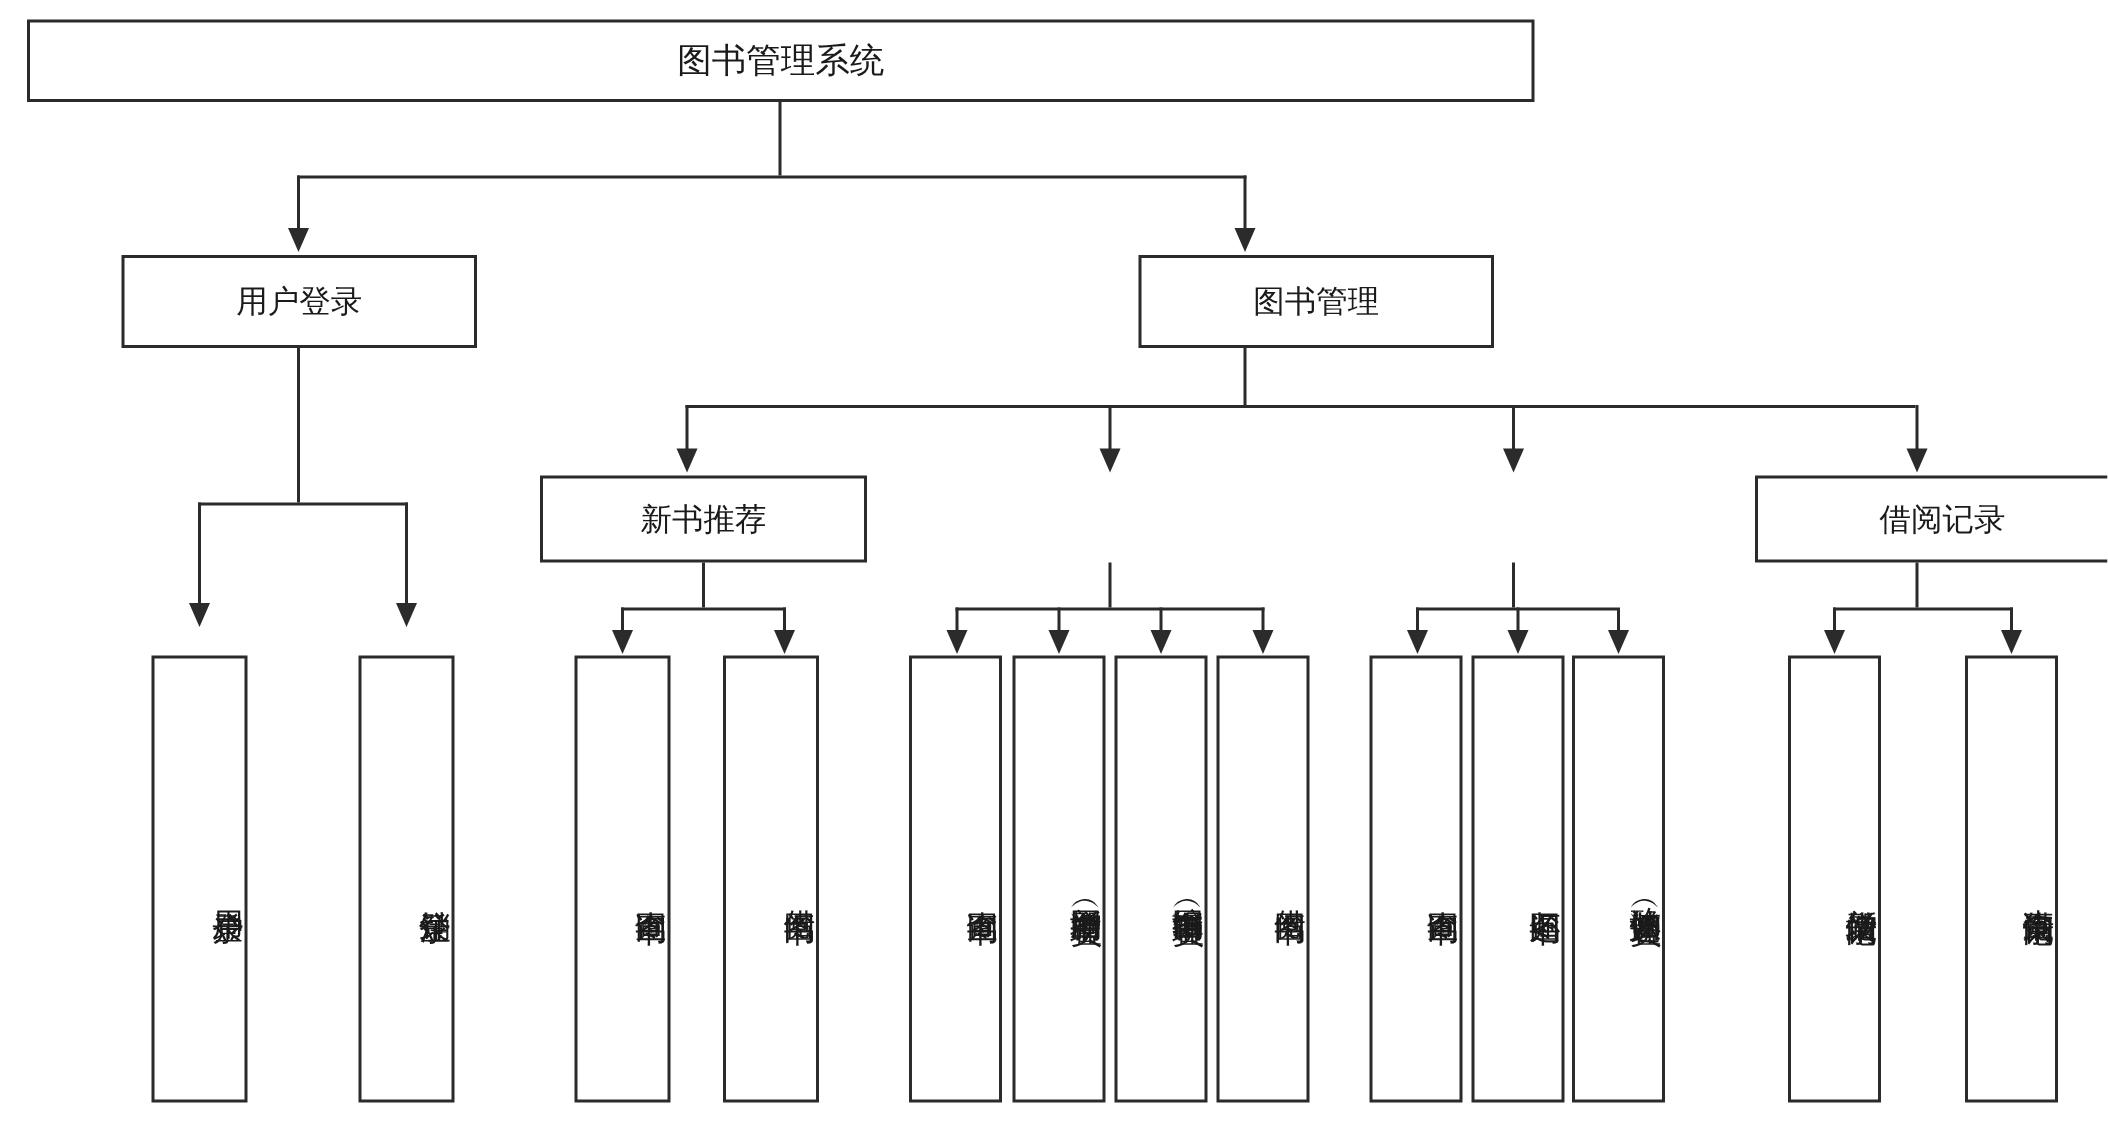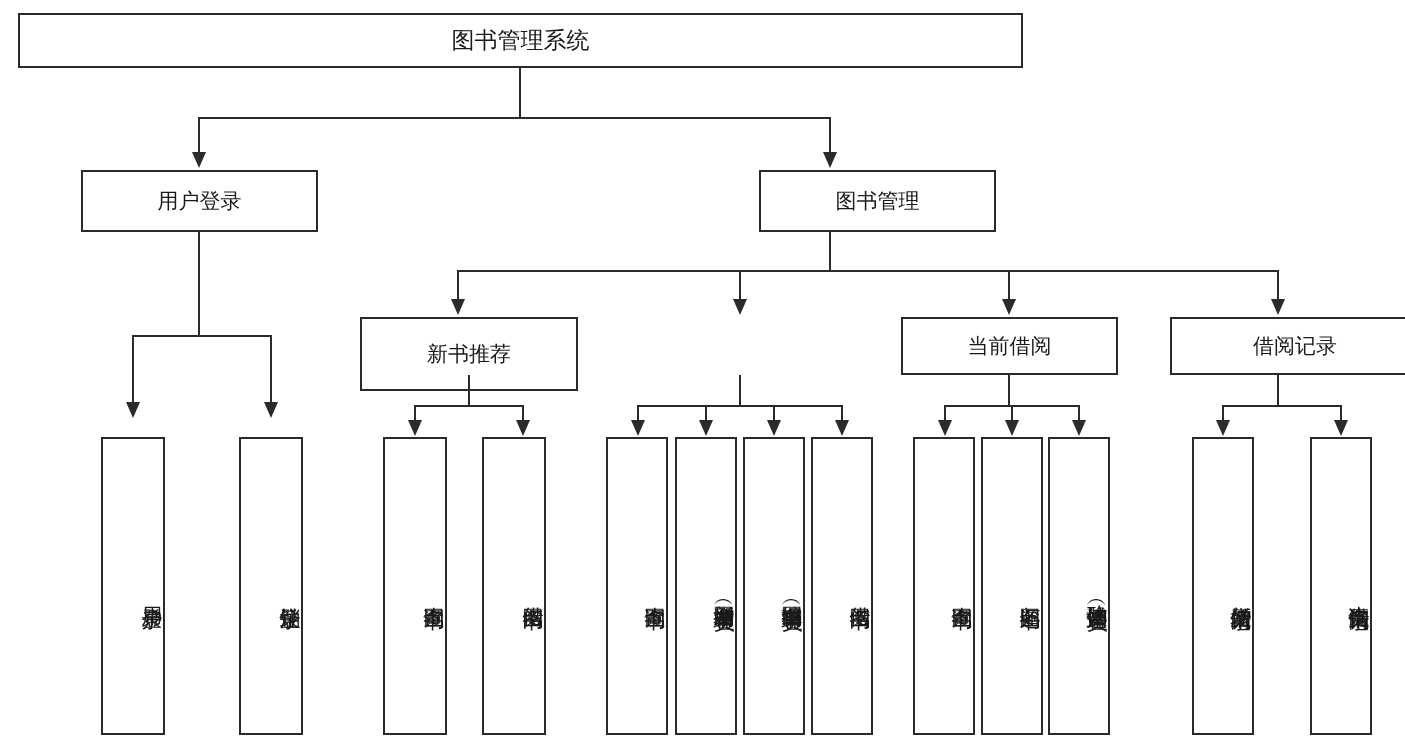--- a/index.html
+++ b/index.html
@@ -111,25 +111,22 @@
   <div class="edge h" style="left:457px; top:270px; width:820px;"></div>
   <div class="edge v" style="left:457px; top:270px; height:32px;"></div>
   <div class="arrow" style="left:451px; top:299px;"></div>
   <div class="edge v" style="left:739px; top:270px; height:32px;"></div>
   <div class="arrow" style="left:733px; top:299px;"></div>
   <div class="edge v" style="left:1008px; top:270px; height:32px;"></div>
   <div class="arrow" style="left:1002px; top:299px;"></div>
   <div class="edge v" style="left:1277px; top:270px; height:32px;"></div>
   <div class="arrow" style="left:1271px; top:299px;"></div>
 
-  <div class="node level2" style="left:360px; top:317px; width:218px; height:74px;">
+  <div class="node level2" style="left:360px; top:317px; width:218px; height:58px;">
     <span class="label">新书推荐</span>
-  </div>
-  <div class="node level2" style="left:901px; top:317px; width:217px; height:58px;">
-    <span class="label">当前借阅</span>
   </div>
   <div class="node level2" style="left:1170px; top:317px; width:250px; height:58px;">
     <span class="label">借阅记录</span>
   </div>
 
   <div class="edge v" style="left:468px; top:375px; height:30px;"></div>
   <div class="edge h" style="left:414px; top:405px; width:110px;"></div>
   <div class="edge v" style="left:414px; top:405px; height:18px;"></div>
   <div class="arrow" style="left:408px; top:420px;"></div>
   <div class="edge v" style="left:522px; top:405px; height:18px;"></div>

